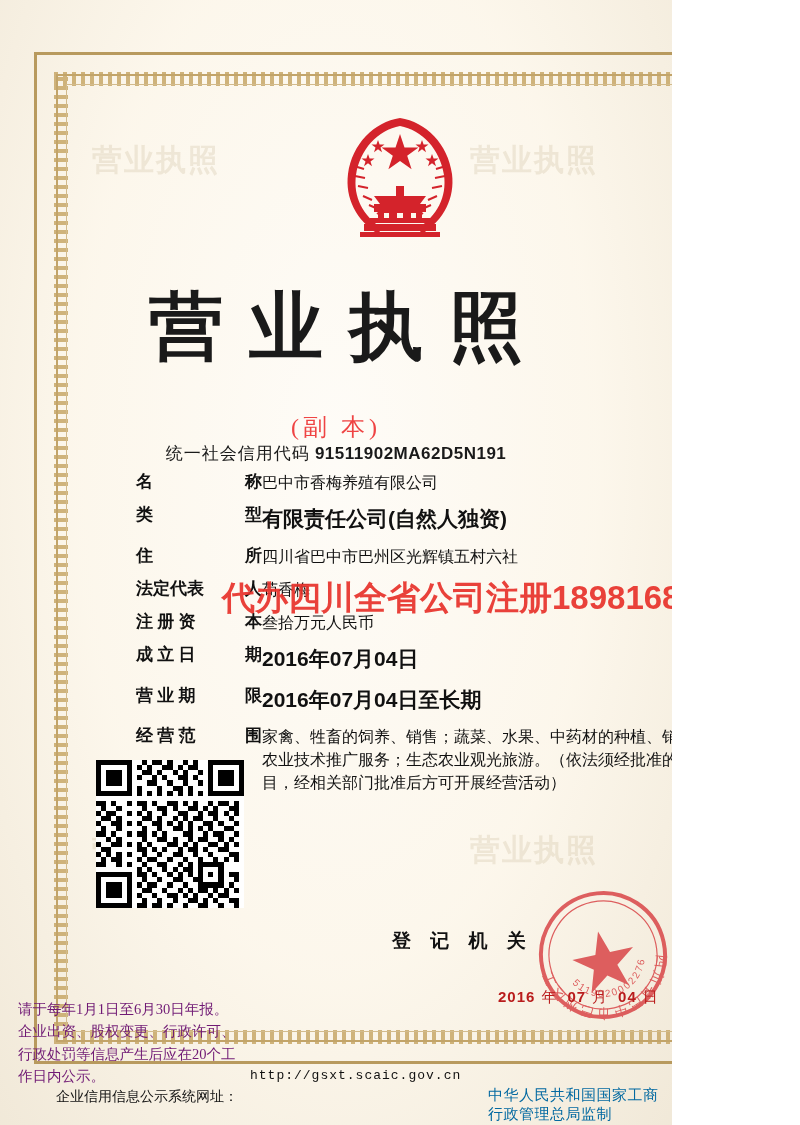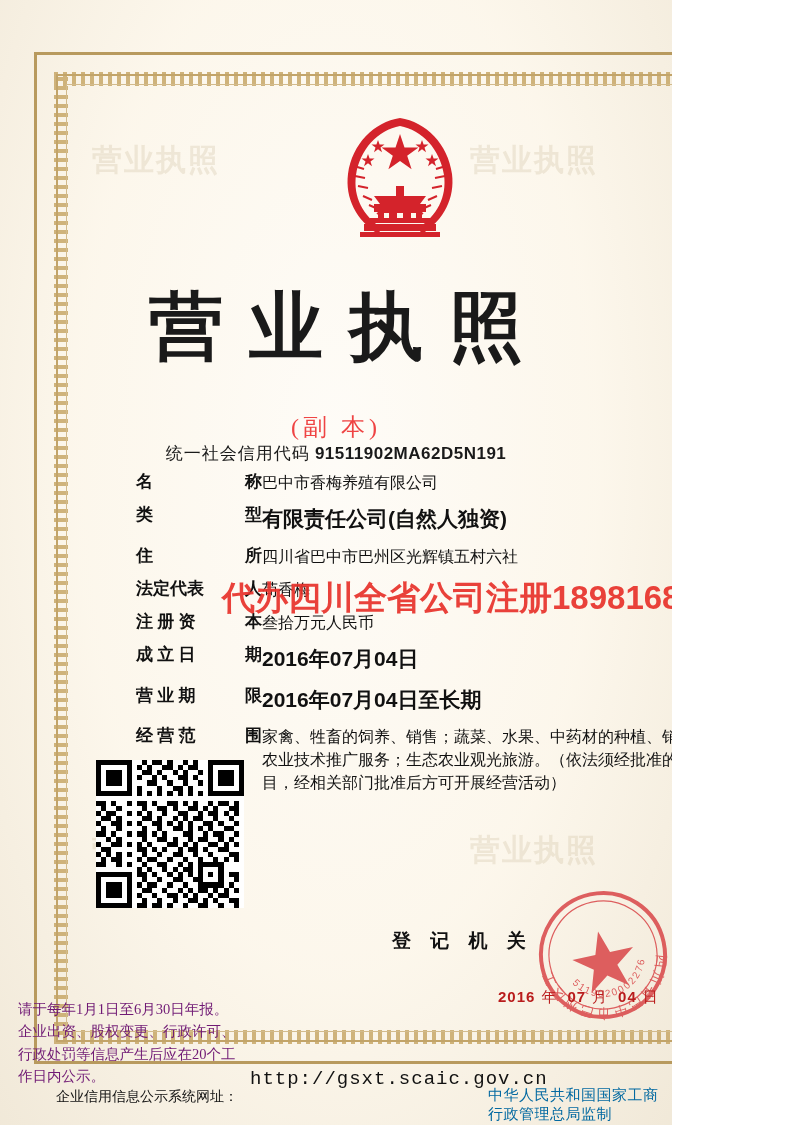--- a/index.html
+++ b/index.html
@@ -255,21 +255,21 @@
     top: 1088px;
     font-family: "Liberation Serif", serif;
     font-size: 14px;
     color: #111;
   }
   .site-url {
     position: absolute;
     left: 250px;
     top: 1068px;
     font-family: "Liberation Mono", monospace;
-    font-size: 19px;
+    font-size: 13px;
     letter-spacing: 1px;
     color: #111;
   }
   .footer-right {
     position: absolute;
     left: 488px;
     top: 1086px;
     font-family: Liberation Mono, monospace;
     font-size: 15px;
     color: #0369a1;

